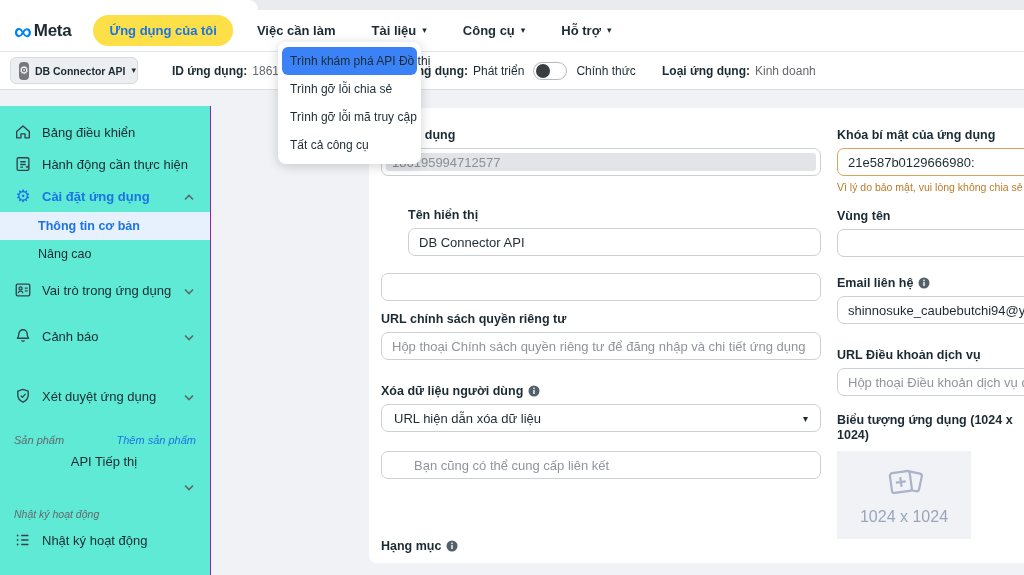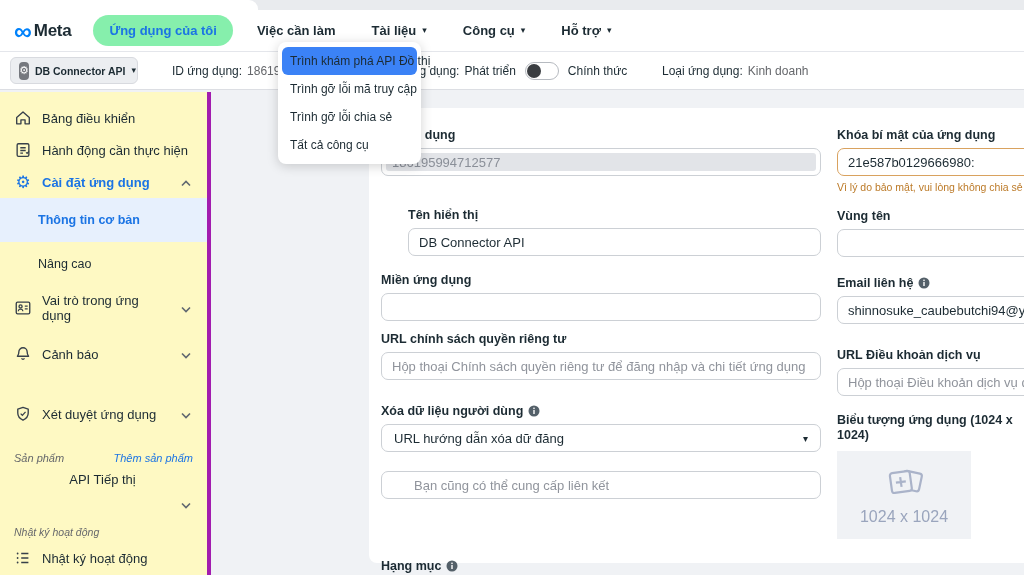--- a/index.html
+++ b/index.html
@@ -12,53 +12,53 @@
                  background:#ffffff; border-radius:0 9px 0 0; }
 
   
   .topnav { height:42px; background:#fff; display:flex; align-items:center;
             padding-left:14px; border-bottom:1px solid #e4e6eb; position:relative; }
   .logo { display:flex; align-items:center; gap:2px; margin-right:22px; }
   .logo .inf { color:#0082fb; font-size:25px; font-weight:bold; line-height:20px; }
   .logo .word { font-size:17px; font-weight:bold; letter-spacing:-0.3px; color:#1c2b33; }
   .nav-item { font-size:13px; font-weight:bold; color:#1c2b33; margin-right:36px;
               display:flex; align-items:center; gap:6px; cursor:pointer; white-space:nowrap; }
-  .nav-item.active { background:#86efac; color:#1b74e4; padding:8px 16px;
+  .nav-item.active { background:#fde047; color:#1b74e4; padding:8px 16px;
                      border-radius:18px; margin-right:24px; }
   .caret { font-size:9px; color:#1c2b33; line-height:9px; }
 
   
   .appbar { height:38px; background:#fff; border-bottom:1px solid #dcdee3;
             position:relative; }
   .app-selector { position:absolute; left:10px; top:5px; height:27px; width:128px;
                   background:#eceef1; border:1px solid #d8dadf; border-radius:6px;
                   display:flex; align-items:center; gap:6px; padding:0 8px; cursor:pointer; }
   .gear-box { width:18px; height:18px; background:#75787e; border-radius:4px;
               color:#fff; font-size:11px; display:flex; align-items:center;
               justify-content:center; }
   .app-selector .name { font-size:10.5px; font-weight:bold; white-space:nowrap; }
   .app-selector .caret { margin-left:auto; }
   .bar-group { position:absolute; top:0; height:38px; display:flex; align-items:center;
                gap:5px; font-size:12px; white-space:nowrap; }
-  .bar-label { font-weight:normal; }
+  .bar-label { font-weight:bold; }
   .bar-value { color:#65676b; }
   .toggle { width:34px; height:18px; border:1px solid #b6bac0; border-radius:10px;
             background:#fff; position:relative; margin:0 4px; cursor:pointer; }
   .toggle .knob { position:absolute; left:1.5px; top:1px; width:14px; height:14px;
                   border-radius:50%; background:#3a3d41; }
 
   
   .layout { position:absolute; left:0; top:90px; right:0; bottom:0; }
-  .sidebar { position:absolute; left:0; top:2px; bottom:0; width:211px; background:#fef9c3;
-             border-right:4px solid #a21caf; padding-top:10px; }
+  .sidebar { position:absolute; left:0; top:16px; bottom:0; width:211px; background:#5eead4;
+             border-right:1px solid #a21caf; padding-top:10px; }
   .sb-item { display:flex; align-items:center; gap:10px; height:32px;
              padding:0 16px 0 14px; font-size:13px; cursor:pointer; }
   .sb-item .chev { margin-left:auto; }
   .sb-item.blue { color:#1b74e4; font-weight:bold; }
-  .sb-sub { display:flex; align-items:center; height:44px; padding-left:38px;
+  .sb-sub { display:flex; align-items:center; height:28px; padding-left:38px;
             font-size:12.5px; cursor:pointer; }
   .sb-sub.active { background:#e7f0fd; color:#1b74e4; font-weight:bold; }
   .sb-minor { display:flex; align-items:center; justify-content:space-between;
               padding:0 14px; font-size:11px; color:#65676b;font-style:italic; }
   .sb-minor .link { color:#1b74e4; cursor:pointer; }
   .icon18 { width:18px; height:18px; flex:0 0 18px; display:flex; align-items:center;
             justify-content:center; }
   .gear-blue { color:#1b74e4; font-size:17px; line-height:17px; }
 
   
@@ -270,40 +270,39 @@
           <div class="f-label">ID ứng dụng</div>
           <div class="disabled-input">
             <div class="disabled-inner">186195994712577</div>
           </div>
         </div>
         <div class="mt" style="margin-top:32px;margin-left:27px;">
           <div class="f-label">Tên hiển thị</div>
           <input class="inp" value="DB Connector API" style="">
         </div>
         <div class="mt" style="margin-top:17px;">
-          <div class="f-label">Miền ứng dụng</div>
           <input class="inp" style="">
         </div>
         <div class="mt" style="margin-top:11px;">
           <div class="f-label">URL chính sách quyền riêng tư</div>
           <input class="inp" placeholder="Hộp thoại Chính sách quyền riêng tư để đăng nhập và chi tiết ứng dụng" style="">
         </div>
         <div class="mt" style="margin-top:24px;">
           <div class="f-label">
             <span>Xóa dữ liệu người dùng</span>
             <span class="info-icon">
               <svg width="12" height="12" viewBox="0 0 12 12">
                   <circle cx="6" cy="6" r="5.5" fill="#546069"></circle>
                   <rect x="5.3" y="5" width="1.4" height="4" fill="#fff"></rect>
                   <rect x="5.3" y="2.6" width="1.4" height="1.5" fill="#fff"></rect>
                 </svg>
             </span>
           </div>
           <div class="select">
-            <span>URL hướng dẫn xóa dữ đăng</span>
+            <span>URL hiện dẫn xóa dữ liệu</span>
             <span class="sel-caret">▾</span>
           </div>
           <input class="inp" style="margin-top: 19px; padding-left: 32px;" placeholder="Bạn cũng có thể cung cấp liên kết">
         </div>
         <div class="mt" style="margin-top:60px;">
           <div class="f-label">
             <span>Hạng mục</span>
             <span class="info-icon">
               <svg width="12" height="12" viewBox="0 0 12 12">
                   <circle cx="6" cy="6" r="5.5" fill="#546069"></circle>
@@ -359,16 +358,16 @@
           </div>
         </div>
       </div>
 
     </div>
   </div>
 </div>
 
 <div class="menu">
   <div class="menu-item hl">Trình khám phá API Đồ thị</div>
+  <div class="menu-item">Trình gỡ lỗi chia sẻ</div>
   <div class="menu-item">Trình gỡ lỗi mã truy cập</div>
-  <div class="menu-item">Trình gỡ lỗi chia sẻ</div>
   <div class="menu-item">Tất cả công cụ</div>
 </div>
 
 </body></html>

